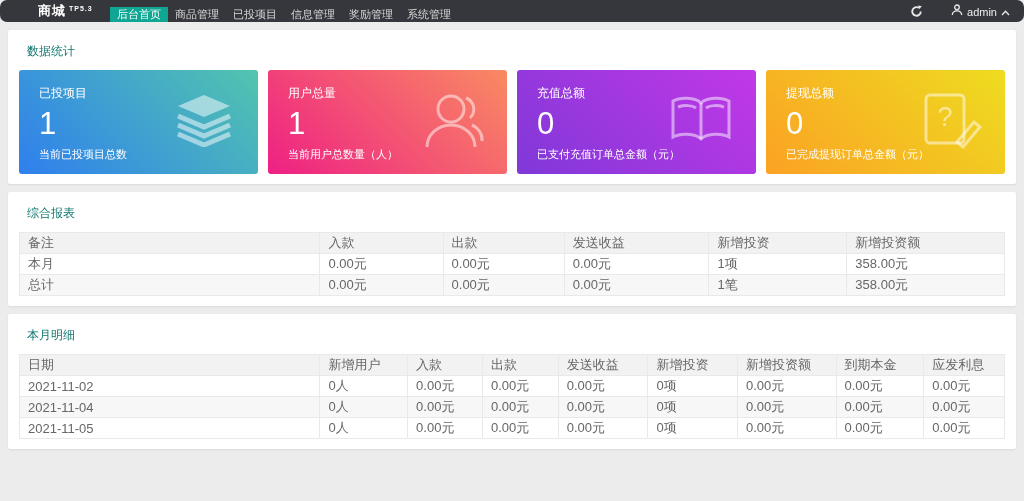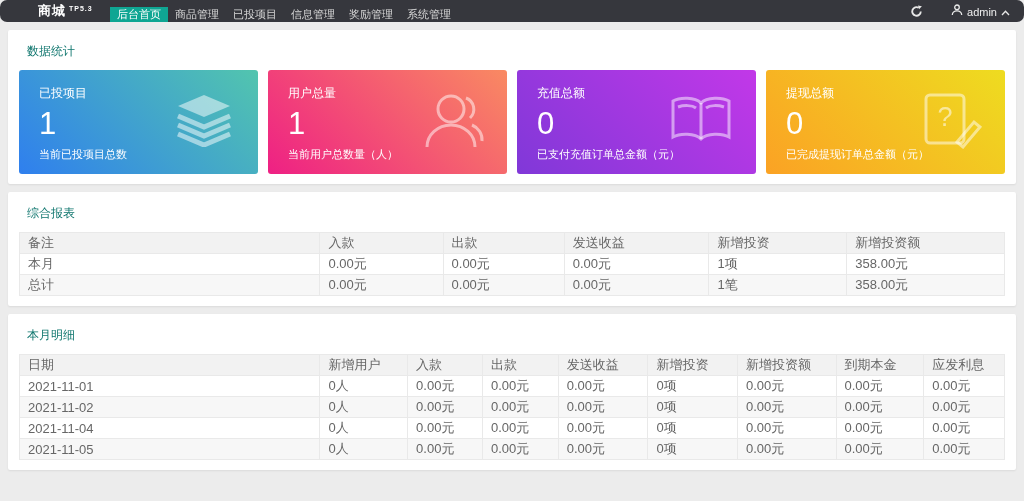--- a/index.html
+++ b/index.html
@@ -217,31 +217,20 @@
           <th>出款</th>
           <th>发送收益</th>
           <th>新增投资</th>
           <th>新增投资额</th>
           <th>到期本金</th>
           <th>应发利息</th>
         </tr>
       </thead>
     <tbody>
         <tr>
-          <td>2021-11-01</td>
-          <td>0人</td>
-          <td>0.00元</td>
-          <td>0.00元</td>
-          <td>0.00元</td>
-          <td>0项</td>
-          <td>0.00元</td>
-          <td>0.00元</td>
-          <td>0.00元</td>
-        </tr>
-        <tr>
           <td>2021-11-02</td>
           <td>0人</td>
           <td>0.00元</td>
           <td>0.00元</td>
           <td>0.00元</td>
           <td>0项</td>
           <td>0.00元</td>
           <td>0.00元</td>
           <td>0.00元</td>
         </tr>

